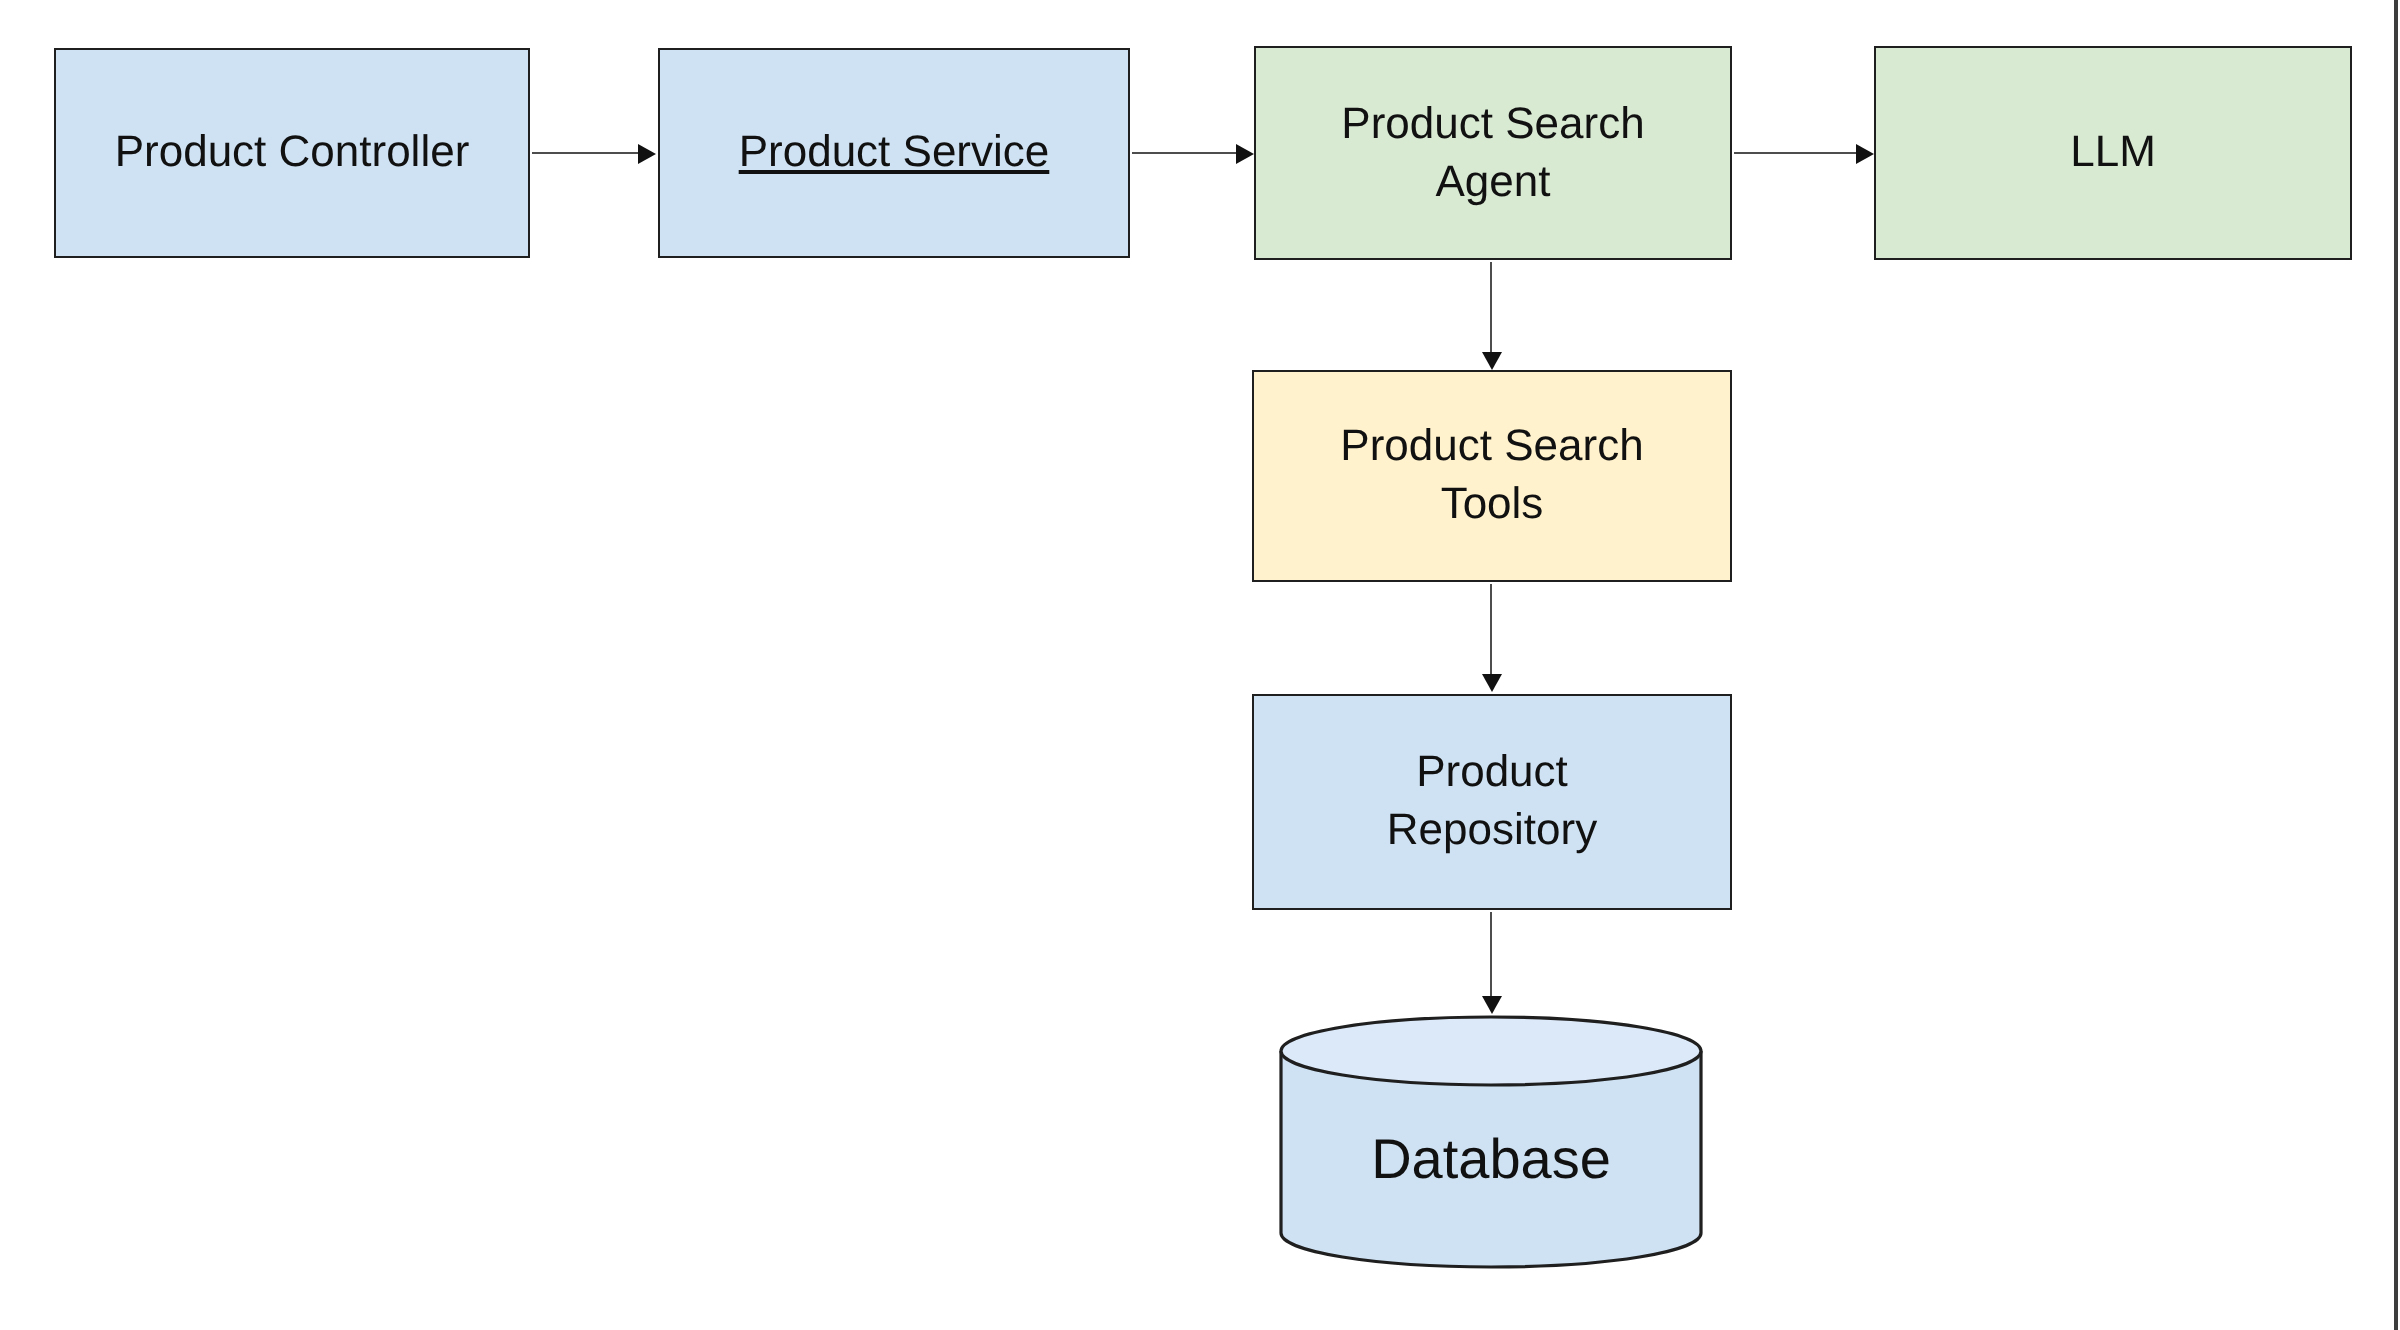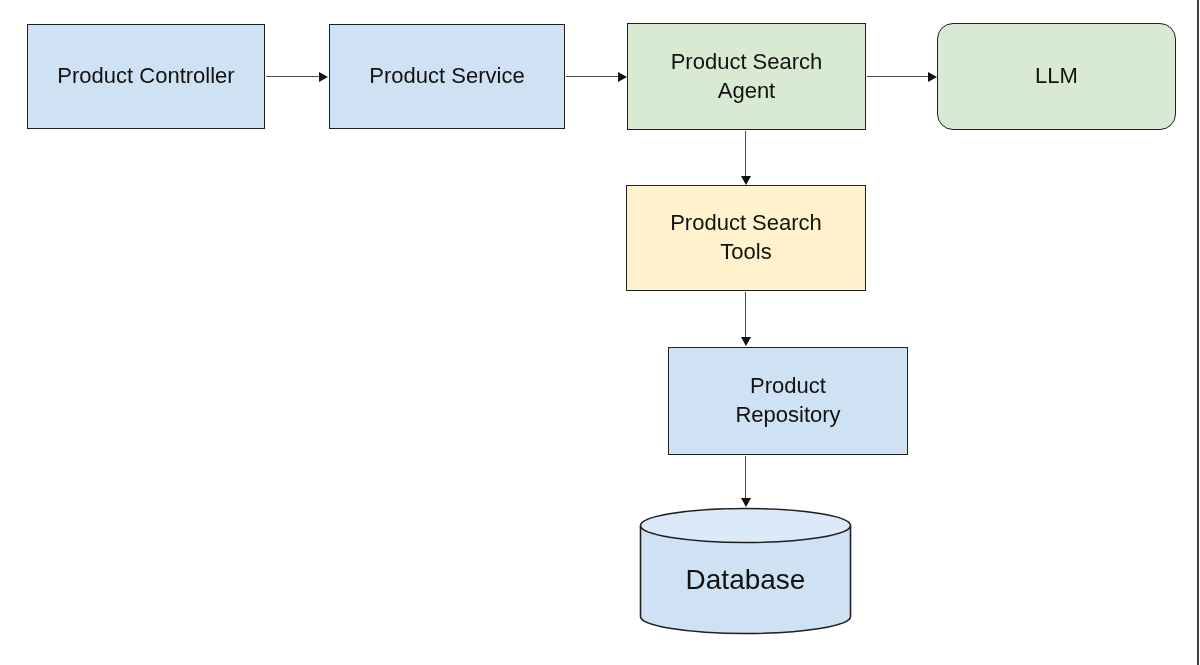--- a/index.html
+++ b/index.html
@@ -23,25 +23,25 @@
     color: #111111;
     white-space: pre-line;
     box-sizing: border-box;
   }
   .fill-blue   { background: #cfe2f3; }
   .fill-green  { background: #d9ead3; }
   .fill-yellow { background: #fff2cc; }
 
   
   #n-pc  { left: 27px;  top: 24px;  width: 238px; height: 105px; }
-  #n-ps  { left: 329px; top: 24px;  width: 236px; height: 105px; }
+  #n-ps  { left: 329px; top: 24px;  width: 236px; height: 105px; text-decoration: underline; }
   #n-psa { left: 627px; top: 23px;  width: 239px; height: 107px; }
-  #n-llm { left: 937px; top: 23px;  width: 239px; height: 107px; border-radius: 16px; }
+  #n-llm { left: 937px; top: 23px;  width: 239px; height: 107px; }
   #n-pst { left: 626px; top: 185px; width: 240px; height: 106px; }
-  #n-pr  { left: 626px; top: 347px; width: 240px; height: 108px; margin-left: 42px; }
+  #n-pr  { left: 626px; top: 347px; width: 240px; height: 108px; }
 
   
   #n-db-svg { position: absolute; left: 639px; top: 507px; width: 213px; height: 128px; }
   #n-db-label {
     position: absolute; left: 639px; top: 527px; width: 213px; height: 95px;
     display: flex; align-items: center; justify-content: center;
     font-size: 28px; color: #111111; padding-top: 10px; box-sizing: border-box;
   }
 
   

